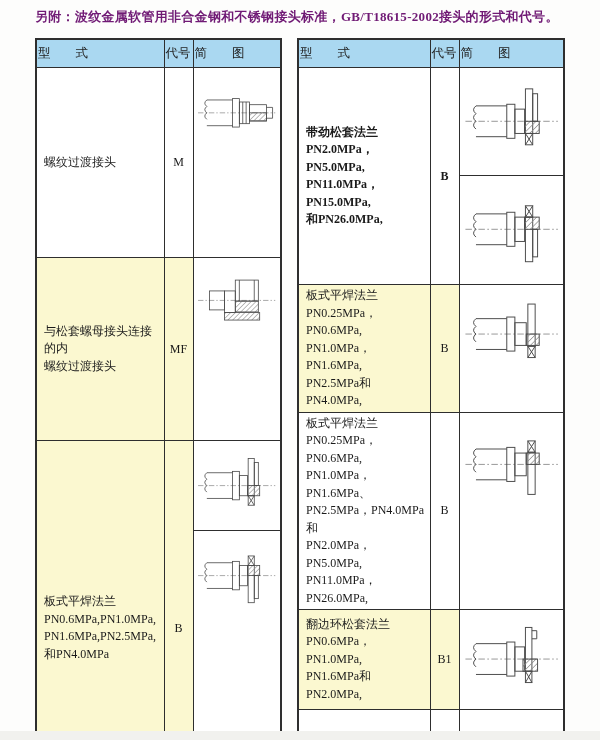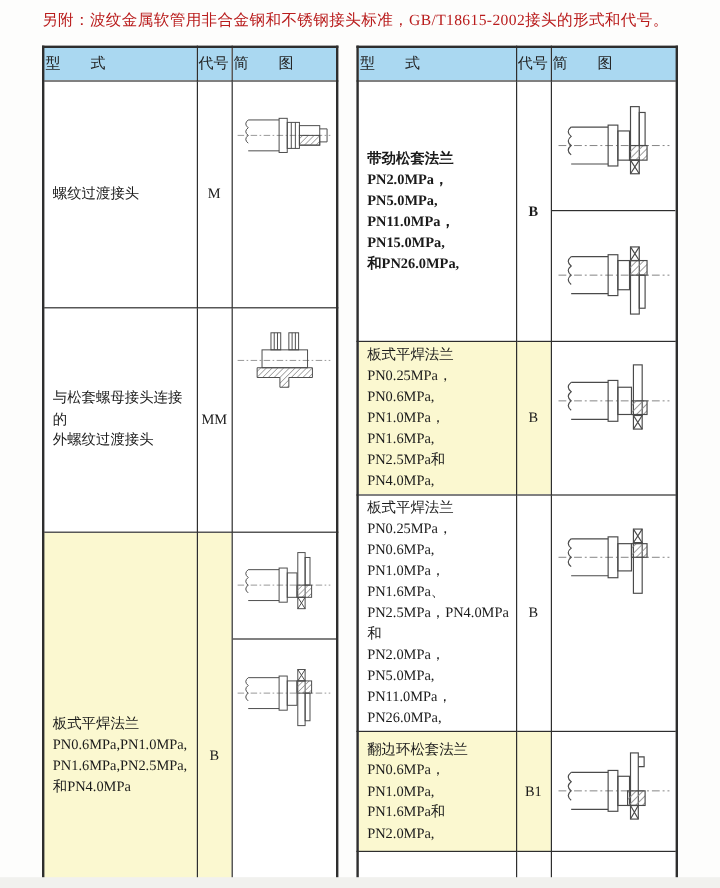--- a/index.html
+++ b/index.html
@@ -5,21 +5,21 @@
   html,body{margin:0;padding:0;}
   body{
     width:600px;height:740px;
     background:#fdfdfc;
     font-family:"Liberation Serif","DejaVu Serif",serif;
     color:#1a1a1a;
   }
   .page{position:relative;width:600px;height:740px;overflow:hidden;background:#fdfdfc;}
   .title{
     position:absolute;left:35px;top:8px;width:540px;
-    font-size:13px;font-weight:normal;letter-spacing:.3px;color:#b91c1c;
+    font-size:13px;font-weight:bold;letter-spacing:.3px;color:#701a75;
   }
   .tables{position:absolute;left:35px;top:38px;display:flex;gap:15px;}
   table{border-collapse:collapse;table-layout:fixed;background:#fff;}
   table{border:2px solid var(--border);}
   th,td{border:1px solid var(--border);overflow:hidden;}
   th{
     background:var(--hdr);height:25px;
     font-size:12.5px;font-weight:normal;text-align:left;color:#222;
   }
   td.type-cell{
@@ -85,40 +85,39 @@
                       <line x1="74" y1="29" x2="74" y2="61"></line>
                       <rect x="79" y="33" width="25" height="24"></rect>
                       <rect x="79" y="45" width="25" height="12" fill="url(#hatch)"></rect>
                       <path d="M104 37 h9 v16 h-9"></path>
                     </g>
                   </svg>
                 </div>
               </div>
             </td>
           </tr>
-          <tr style="height: 90px;">
-            <td class="type-cell">
-              <div>与松套螺母接头连接的</div>
-              <div>外螺纹过渡接头</div>
-            </td>
-            <td class="code-cell">MM</td>
-            <td class="diagram-cell">
-              <div class="diag-stack" style="height: 88px;">
-                <div class="diag">
-                  <svg viewBox="0 0 120 90" preserveAspectRatio="xMidYMid meet">
-                    <g fill="none" stroke="#4a4a4a" stroke-width="1.2">
-                      <line x1="3" y1="45" x2="117" y2="45" stroke-width="0.7" stroke-dasharray="8 3 2 3"></line>
-                      <rect x="44" y="11" width="12" height="21"></rect>
-                      <line x1="48" y1="11" x2="48" y2="32"></line>
-                      <line x1="52" y1="11" x2="52" y2="32"></line>
-                      <rect x="66" y="11" width="12" height="21"></rect>
-                      <line x1="70" y1="11" x2="70" y2="32"></line>
-                      <line x1="74" y1="11" x2="74" y2="32"></line>
-                      <rect x="33" y="32" width="56" height="22"></rect>
-                      <path d="M27 54 h68 v12 h-29 v12 h-11 v-12 h-28 z" fill="url(#hatch)"></path>
+          <tr style="height: 88px;">
+            <td class="type-cell hl">
+              <div>与松套螺母接头连接的内</div>
+              <div>螺纹过渡接头</div>
+            </td>
+            <td class="code-cell hl">MF</td>
+            <td class="diagram-cell">
+              <div class="diag-stack" style="height: 86px;">
+                <div class="diag">
+                  <svg viewBox="0 0 120 90" preserveAspectRatio="xMidYMid meet">
+                    <g fill="none" stroke="#4a4a4a" stroke-width="1.2">
+                      <line x1="3" y1="45" x2="117" y2="45" stroke-width="0.7" stroke-dasharray="8 3 2 3"></line>
+                      <rect x="20" y="31" width="22" height="28"></rect>
+                      <rect x="42" y="31" width="16" height="32"></rect>
+                      <rect x="58" y="15" width="34" height="31"></rect>
+                      <line x1="64" y1="15" x2="64" y2="46"></line>
+                      <line x1="86" y1="15" x2="86" y2="46"></line>
+                      <rect x="58" y="46" width="34" height="16" fill="url(#hatch)"></rect>
+                      <rect x="42" y="63" width="52" height="11" fill="url(#hatch)"></rect>
                     </g>
                   </svg>
                 </div>
               </div>
             </td>
           </tr>
           <tr style="height: 180px;">
             <td class="type-cell hl">
               <div>板式平焊法兰</div>
               <div>PN0.6MPa,PN1.0MPa,</div>

